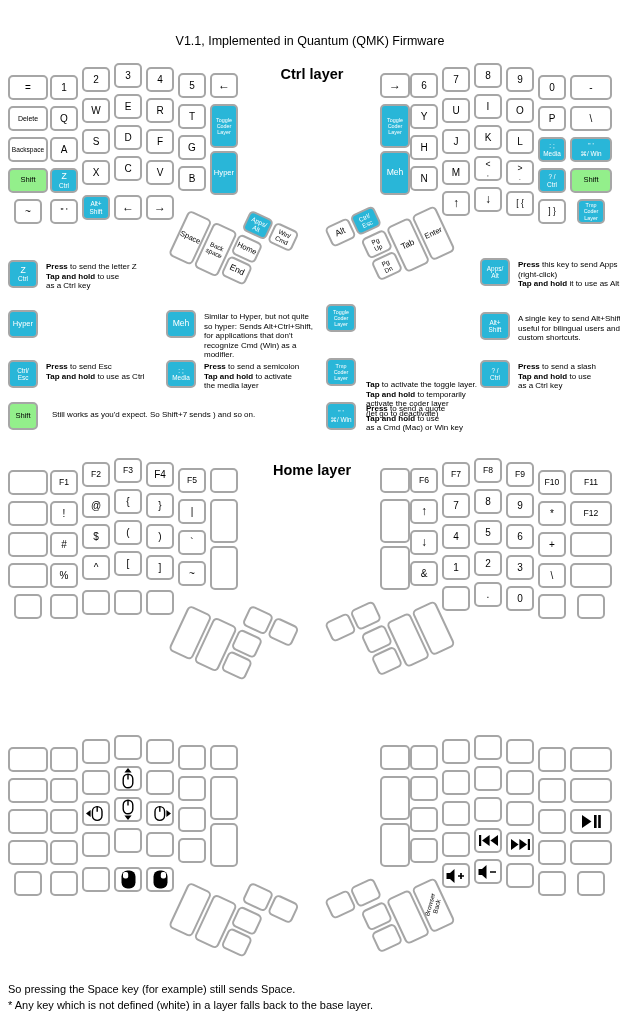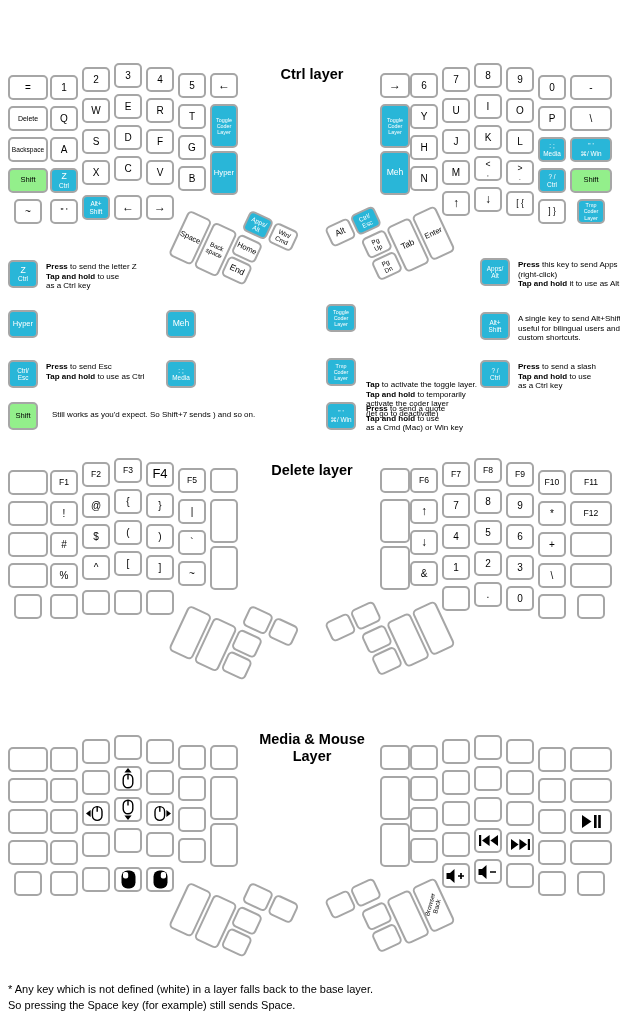--- a/index.html
+++ b/index.html
@@ -23,24 +23,24 @@
   .thumb-group .key{transform-origin:0 0;}
   .diag{transform:rotate(-50deg);}
   .legend-text{position:absolute;font-size:8px;line-height:9.6px;color:#000;}
   .legend-text b{font-weight:700;}
   .footnote{position:absolute;left:8px;top:982px;font-size:11px;line-height:15.5px;}
 </style>
 </head>
 <body>
 
 <div id="page">
+  <div class="page-subtitle">V1.1, Implemented in Quantum (QMK) Firmware</div>
 
   <div class="layer-heading" style="top:66px"><span>Ctrl layer</span></div>
-  <div class="layer-heading" style="top:462px"><span>Delete layer</span></div>
-  <div class="layer-heading" style="top:731px"><span>Media &amp; Mouse</span><br><span>Layer</span></div>
+  <div class="layer-heading" style="top:462px"><span>Home layer</span></div>
 
   <div id="board">
       <div class="key" style="left: 8px; top: 75px; width: 40px; height: 25px;">
         <div style="font-size: 10px;">=</div>
       </div>
       <div class="key" style="left: 50px; top: 75px; width: 28px; height: 25px;">
         <div style="font-size: 10px;">1</div>
       </div>
       <div class="key" style="left: 82px; top: 67px; width: 28px; height: 25px;">
         <div style="font-size: 10px;">2</div>
@@ -291,21 +291,21 @@
       <div class="key" style="left: 50px; top: 470px; width: 28px; height: 25px;">
         <div style="font-size: 8.6px;">F1</div>
       </div>
       <div class="key" style="left: 82px; top: 462px; width: 28px; height: 25px;">
         <div style="font-size: 8.6px;">F2</div>
       </div>
       <div class="key" style="left: 114px; top: 458px; width: 28px; height: 25px;">
         <div style="font-size: 8.6px;">F3</div>
       </div>
       <div class="key" style="left: 146px; top: 462px; width: 28px; height: 25px;">
-        <div style="font-size: 13px;">F4</div>
+        <div style="font-size: 10px;">F4</div>
       </div>
       <div class="key" style="left: 178px; top: 468px; width: 28px; height: 25px;">
         <div style="font-size: 8.6px;">F5</div>
       </div>
       <div class="key" style="left: 210px; top: 468px; width: 28px; height: 25px;"></div>
       <div class="key" style="left: 8px; top: 501px; width: 40px; height: 25px;"></div>
       <div class="key" style="left: 50px; top: 501px; width: 28px; height: 25px;">
         <div style="font-size: 10px;">!</div>
       </div>
       <div class="key" style="left: 82px; top: 493px; width: 28px; height: 25px;">
@@ -639,24 +639,26 @@
         <div style="font-size: 6.4px;">Esc</div>
       </div>
       <div class="legend-text" style="left: 46px; top: 362px; width: 128px;"><b>Press</b> to send Esc<br><b>Tap and hold</b> to use as Ctrl</div>
       <div class="key shift" style="left: 8px; top: 402px; width: 30px; height: 28px;">
         <div style="font-size: 7.6px;">Shift</div>
       </div>
       <div class="legend-text" style="left: 52px; top: 410px; width: 260px;">Still works as you'd expect. So Shift+7 sends ) and so on.</div>
       <div class="key special" style="left: 166px; top: 310px; width: 30px; height: 28px;">
         <div style="font-size: 8.6px;">Meh</div>
       </div>
+      <div class="legend-text" style="left: 204px; top: 312px; width: 135px;">Similar to Hyper, but not quite<br>so hyper: Sends Alt+Ctrl+Shift,<br>for applications that don't<br>recognize Cmd (Win) as a<br>modifier.</div>
       <div class="key special" style="left: 166px; top: 360px; width: 30px; height: 28px;">
         <div style="font-size: 6.4px;">: ;</div>
         <div style="font-size: 6.4px;">Media</div>
       </div>
+      <div class="legend-text" style="left: 204px; top: 362px; width: 132px;"><b>Press</b> to send a semicolon<br><b>Tap and hold</b> to activate<br>the media layer</div>
       <div class="key special" style="left: 326px; top: 304px; width: 30px; height: 28px;">
         <div style="font-size: 5.4px;">Toggle</div>
         <div style="font-size: 5.4px;">Coder</div>
         <div style="font-size: 5.4px;">Layer</div>
       </div>
       <div class="key special" style="left: 326px; top: 358px; width: 30px; height: 28px;">
         <div style="font-size: 5.4px;">Tmp</div>
         <div style="font-size: 5.4px;">Coder</div>
         <div style="font-size: 5.4px;">Layer</div>
       </div>
@@ -677,16 +679,16 @@
       </div>
       <div class="legend-text" style="left: 518px; top: 314px; width: 104px;">A single key to send Alt+Shift<br>useful for bilingual users and<br>custom shortcuts.</div>
       <div class="key special" style="left: 480px; top: 360px; width: 30px; height: 28px;">
         <div style="font-size: 6.4px;">? /</div>
         <div style="font-size: 6.4px;">Ctrl</div>
       </div>
       <div class="legend-text" style="left: 518px; top: 362px; width: 104px;"><b>Press</b> to send a slash<br><b>Tap and hold</b> to use<br>as a Ctrl key</div>
     </div>
 
   <div class="footnote">
+    <div>So pressing the Space key (for example) still sends Space.</div>
     <div>* Any key which is not defined (white) in a layer falls back to the base layer.</div>
-    <div>So pressing the Space key (for example) still sends Space.</div>
   </div>
 </div>
 
 </body></html>

